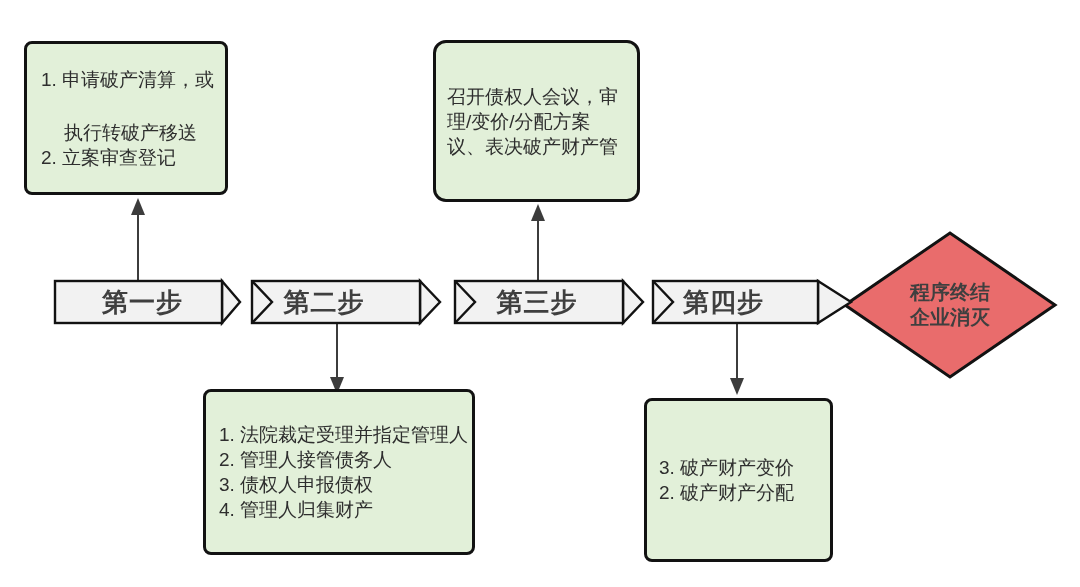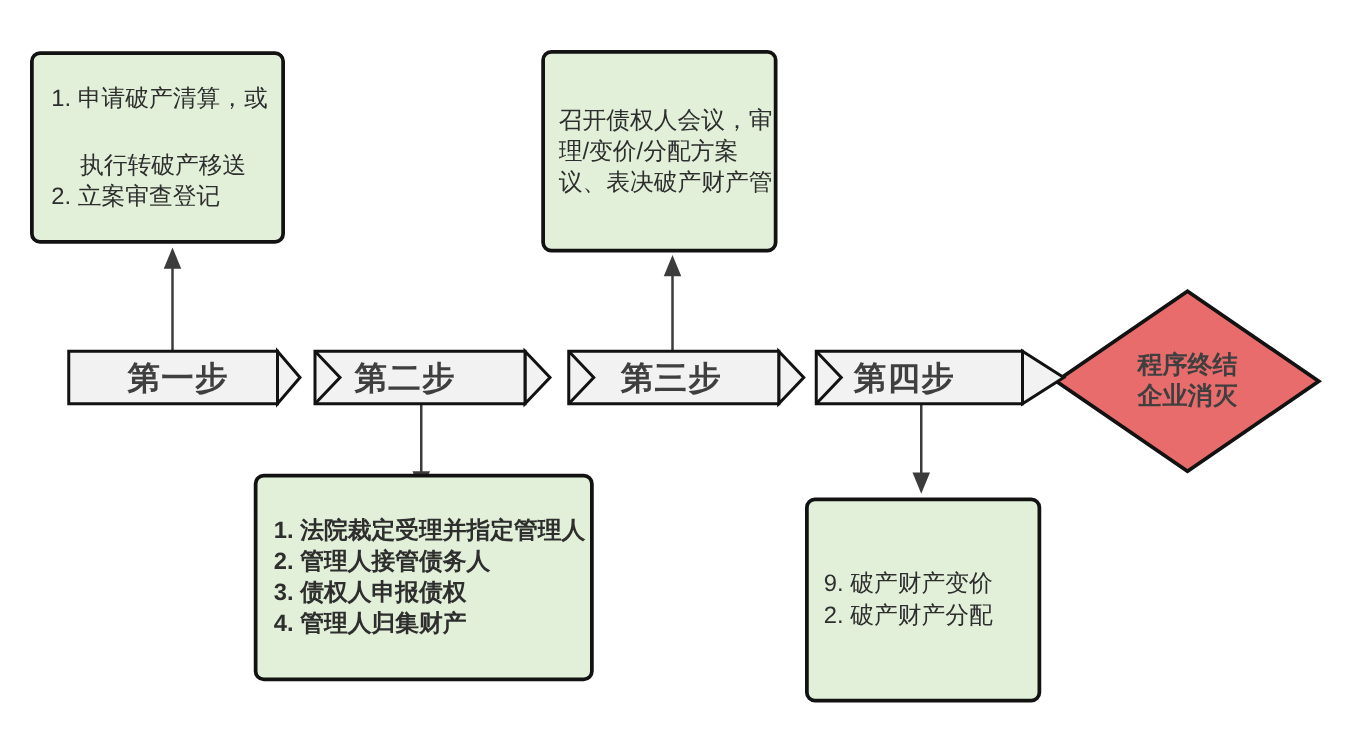--- a/index.html
+++ b/index.html
@@ -154,35 +154,35 @@
   <div class="step-label" style="left:252px; top:281px; width:168px;">第二步</div>
   <div class="step-label" style="left:465px; top:281px; width:168px;">第三步</div>
   <div class="step-label" style="left:653px; top:281px; width:165px;border-radius:17px;">第四步</div>
 
   <div class="gbox pad-b1" style="left:24px; top:41px; width:204px; height:154px;">
     <div class="bline">1. 申请破产清算，或</div>
     <div class="bline indent">执行转破产移送</div>
     <div class="bline">2. 立案审查登记</div>
   </div>
 
-  <div class="gbox pad-b2" style="left:433px; top:40px; width:189px; height:162px;">
+  <div class="gbox pad-b2" style="left:433px; top:40px; width:207px; height:162px;border-radius:13px;">
     <div class="bline">召开债权人会议，审</div>
     <div class="bline">理/变价/分配方案</div>
     <div class="bline">议、表决破产财产管</div>
   </div>
 
-  <div class="gbox pad-b3" style="left:203px; top:379px; width:272px; height:166px;font-weight:bold;">
+  <div class="gbox pad-b3" style="left:203px; top:389px; width:272px; height:166px;">
     <div class="bline">1. 法院裁定受理并指定管理人</div>
     <div class="bline">2. 管理人接管债务人</div>
     <div class="bline">3. 债权人申报债权</div>
     <div class="bline">4. 管理人归集财产</div>
   </div>
 
   <div class="gbox pad-b4" style="left:644px; top:398px; width:189px; height:164px;">
-    <div class="bline">9. 破产财产变价</div>
+    <div class="bline">3. 破产财产变价</div>
     <div class="bline">2. 破产财产分配</div>
   </div>
 
   <div class="terminal-label">
     <div>程序终结</div>
     <div>企业消灭</div>
   </div>
 
 </div>
 

